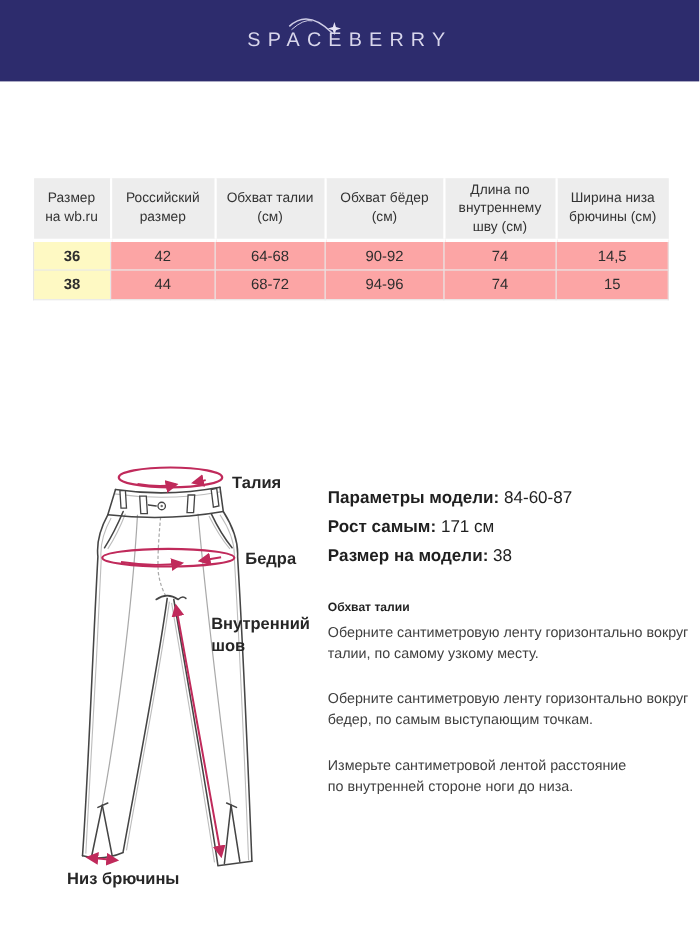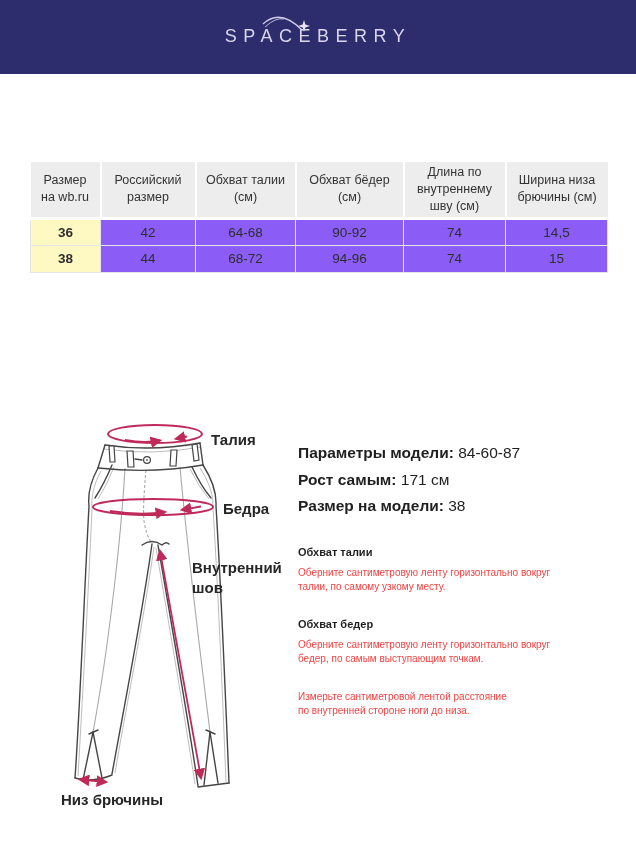--- a/index.html
+++ b/index.html
@@ -14,39 +14,39 @@
 
   
   .size-table{position:absolute;left:30px;top:162px;width:577px;
               border-collapse:collapse;table-layout:fixed;}
   .size-table th{background:#ededed;font-size:12.5px;font-weight:500;color:#333;
                  text-align:center;vertical-align:middle;height:55px;line-height:1.35;
                  padding:2px 4px;box-sizing:border-box;border-bottom:3px solid #fff;}
   .size-table th + th{border-left:2px solid #fff;}
   .size-table td{border:1px solid #e6e6e6;font-size:13.5px;color:#2e2e2e;
                  text-align:center;vertical-align:middle;height:27px;padding:0;
-                 box-sizing:border-box;background:#8b5cf6;}
+                 box-sizing:border-box;background:#fca5a5;}
   .size-table td.first{background:#fef9c3;font-weight:700;}
 
   
   .fig-svg{position:absolute;left:30px;top:416px;}
   .fig-label{position:absolute;font-size:15px;font-weight:700;color:#262626;line-height:1.3;}
   .lbl-waist{left:211px;top:430px;}
   .lbl-hips{left:223px;top:499px;}
   .lbl-inseam{left:192px;top:558px;width:98px;}
   .lbl-hem{left:61px;top:790px;}
 
   
   .right-col{position:absolute;left:298px;top:444px;width:330px;}
   .param-line{font-size:15.5px;color:#1f1f1f;margin-bottom:8px;line-height:1.2;}
   .param-line .b{font-weight:700;}
   .guide{margin-top:30px;}
   .guide-section{margin-bottom:23px;}
   .guide-title{font-size:11px;font-weight:700;color:#1f1f1f;margin:4px 0 8px 0;}
-  .guide-text{font-size:10px;color:#ef4444;line-height:1.45;white-space:pre-line;margin:0;}
+  .guide-text{font-size:13px;color:#404040;line-height:1.45;white-space:pre-line;margin:0;}
 </style>
 </head>
 <body>
 
 <div class="page">
 
   <div class="banner">
     <svg class="star-svg" width="80" height="36" viewBox="0 0 80 36">
       <path d="M13,18 Q30,2 52,24" fill="none" stroke="#cfcde6" stroke-width="1.4"></path>
       <path d="M15,21 Q26,11 34,13" fill="none" stroke="#cfcde6" stroke-width="0.9"></path>
@@ -181,21 +181,20 @@
       <span>38</span>
     </div>
 
     <div class="guide">
       <div class="guide-section">
         <h3 class="guide-title">Обхват талии</h3>
         <p class="guide-text">Оберните сантиметровую ленту горизонтально вокруг
 талии, по самому узкому месту.</p>
       </div>
       <div class="guide-section">
-        <h3 class="guide-title">Обхват бедер</h3>
         <p class="guide-text">Оберните сантиметровую ленту горизонтально вокруг
 бедер, по самым выступающим точкам.</p>
       </div>
       <div class="guide-section">
         <p class="guide-text">Измерьте сантиметровой лентой расстояние
 по внутренней стороне ноги до низа.</p>
       </div>
     </div>
   </div>
 

